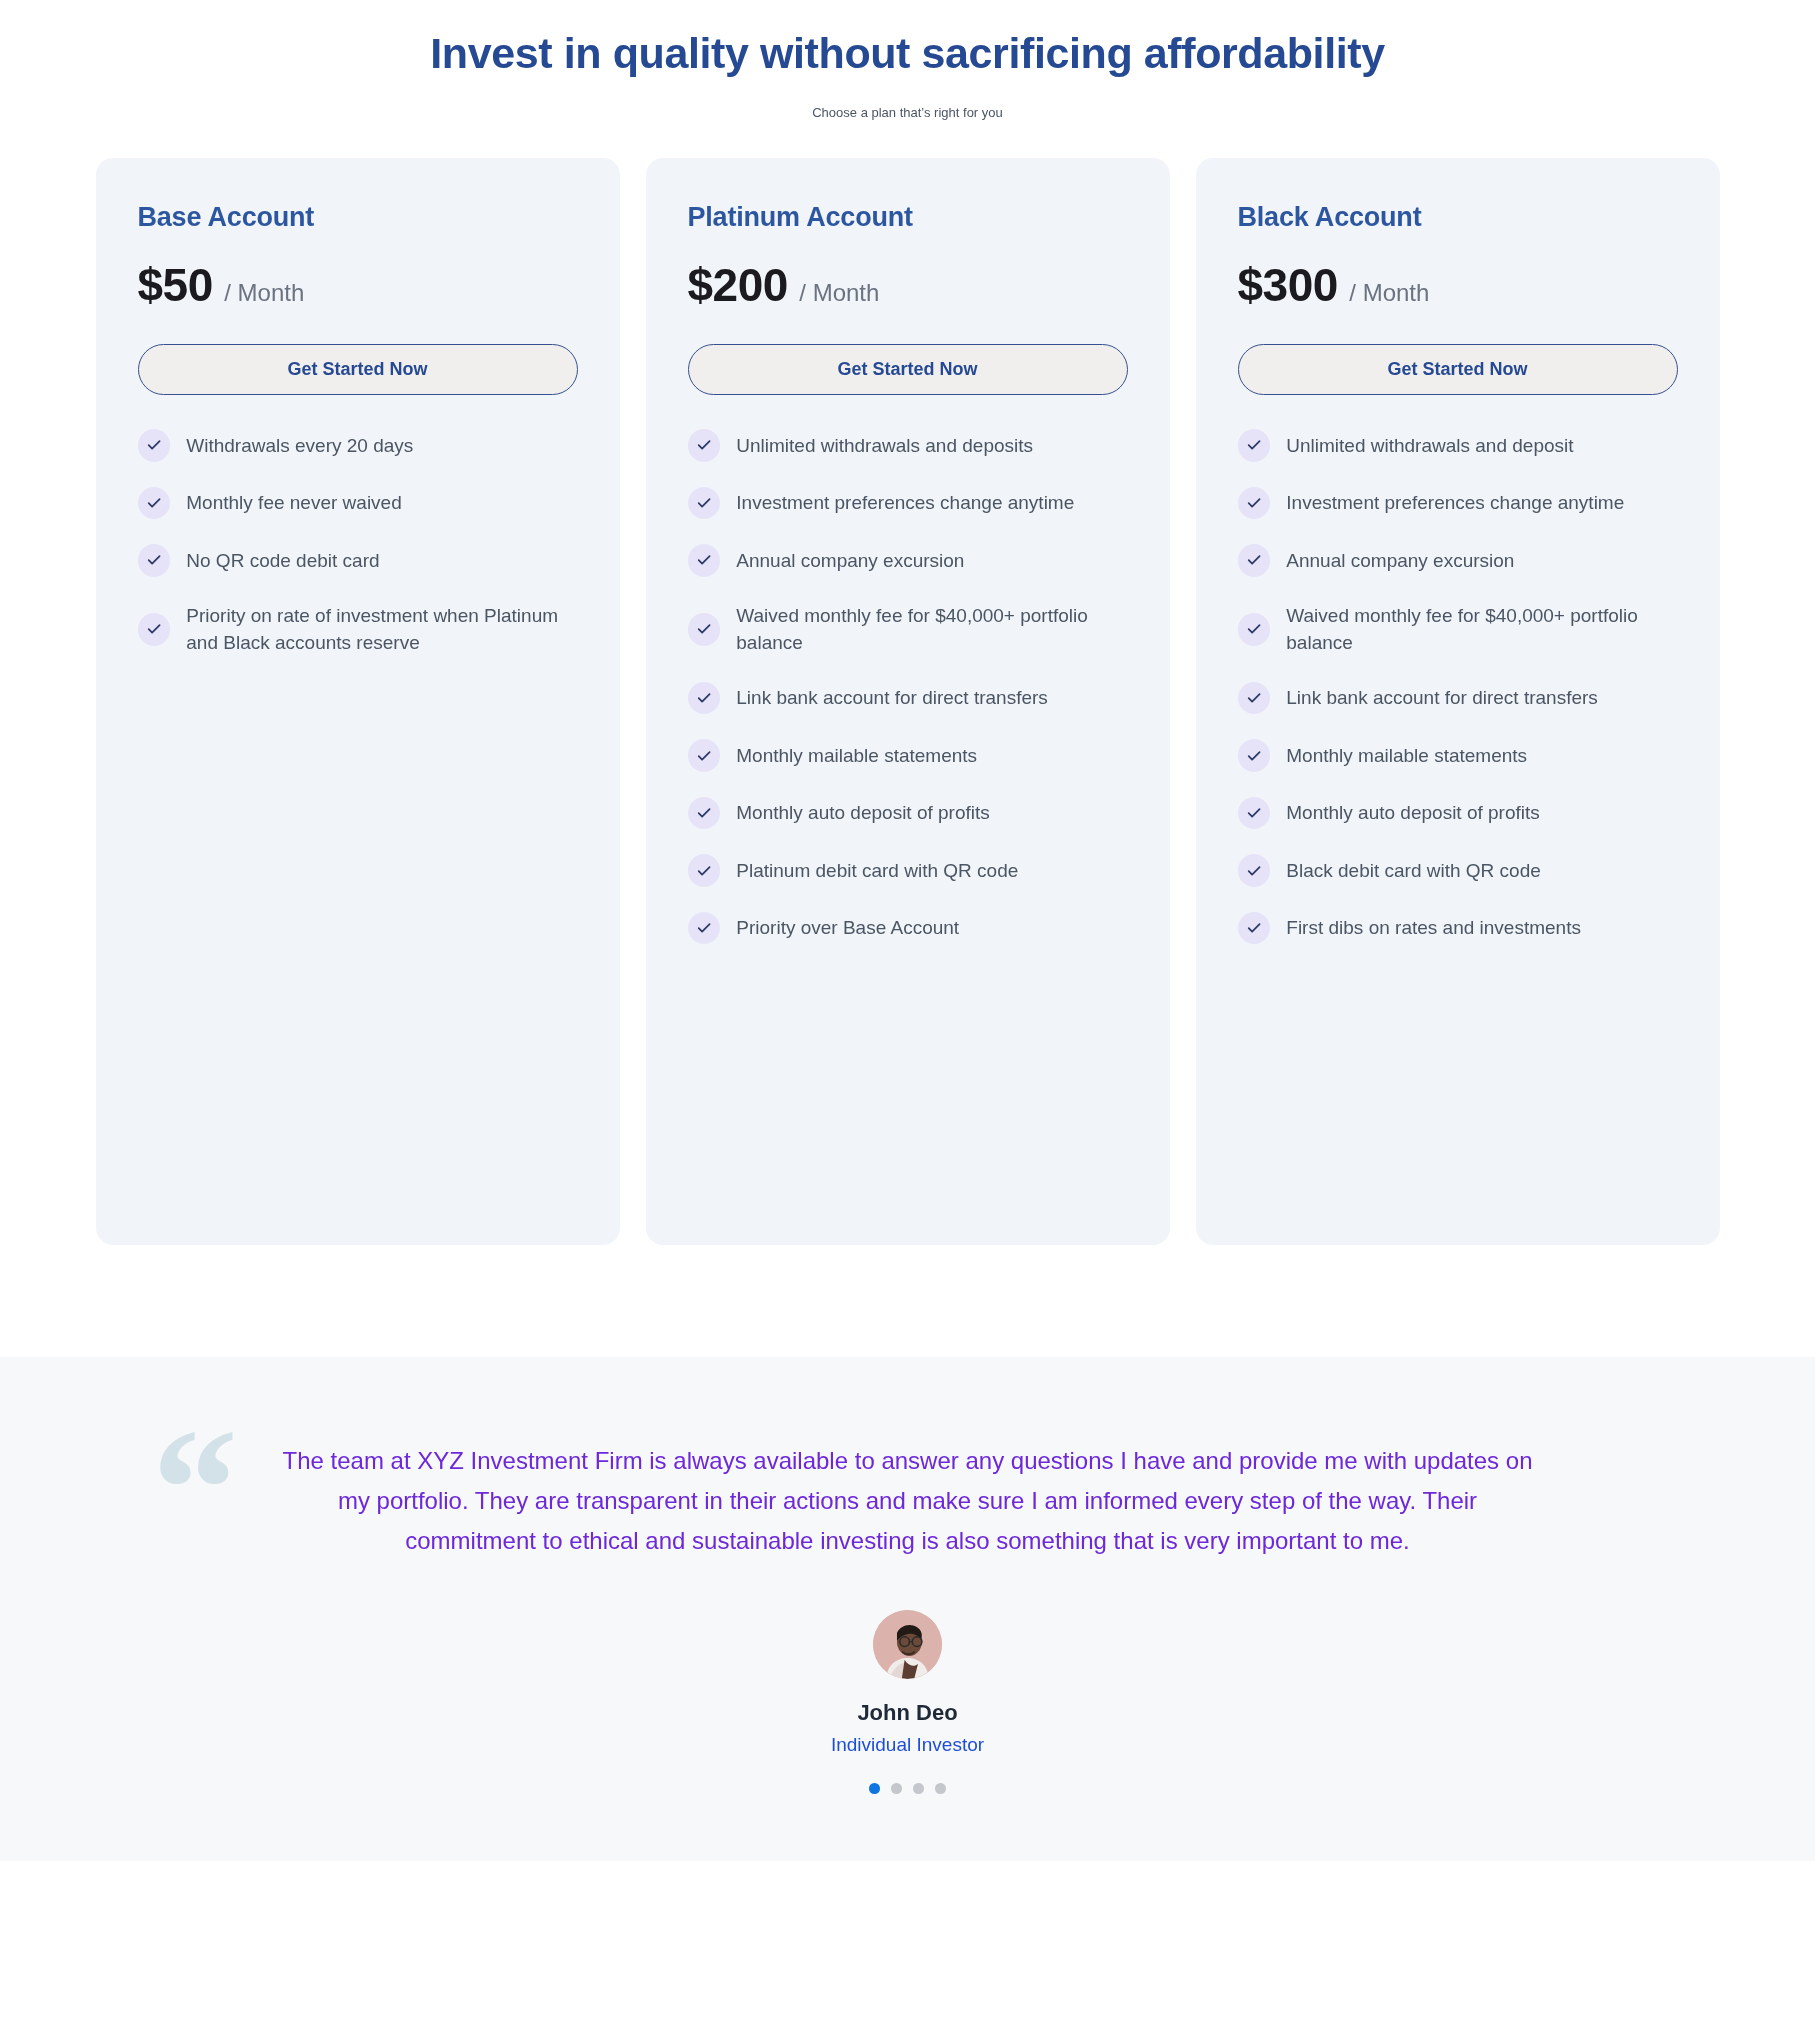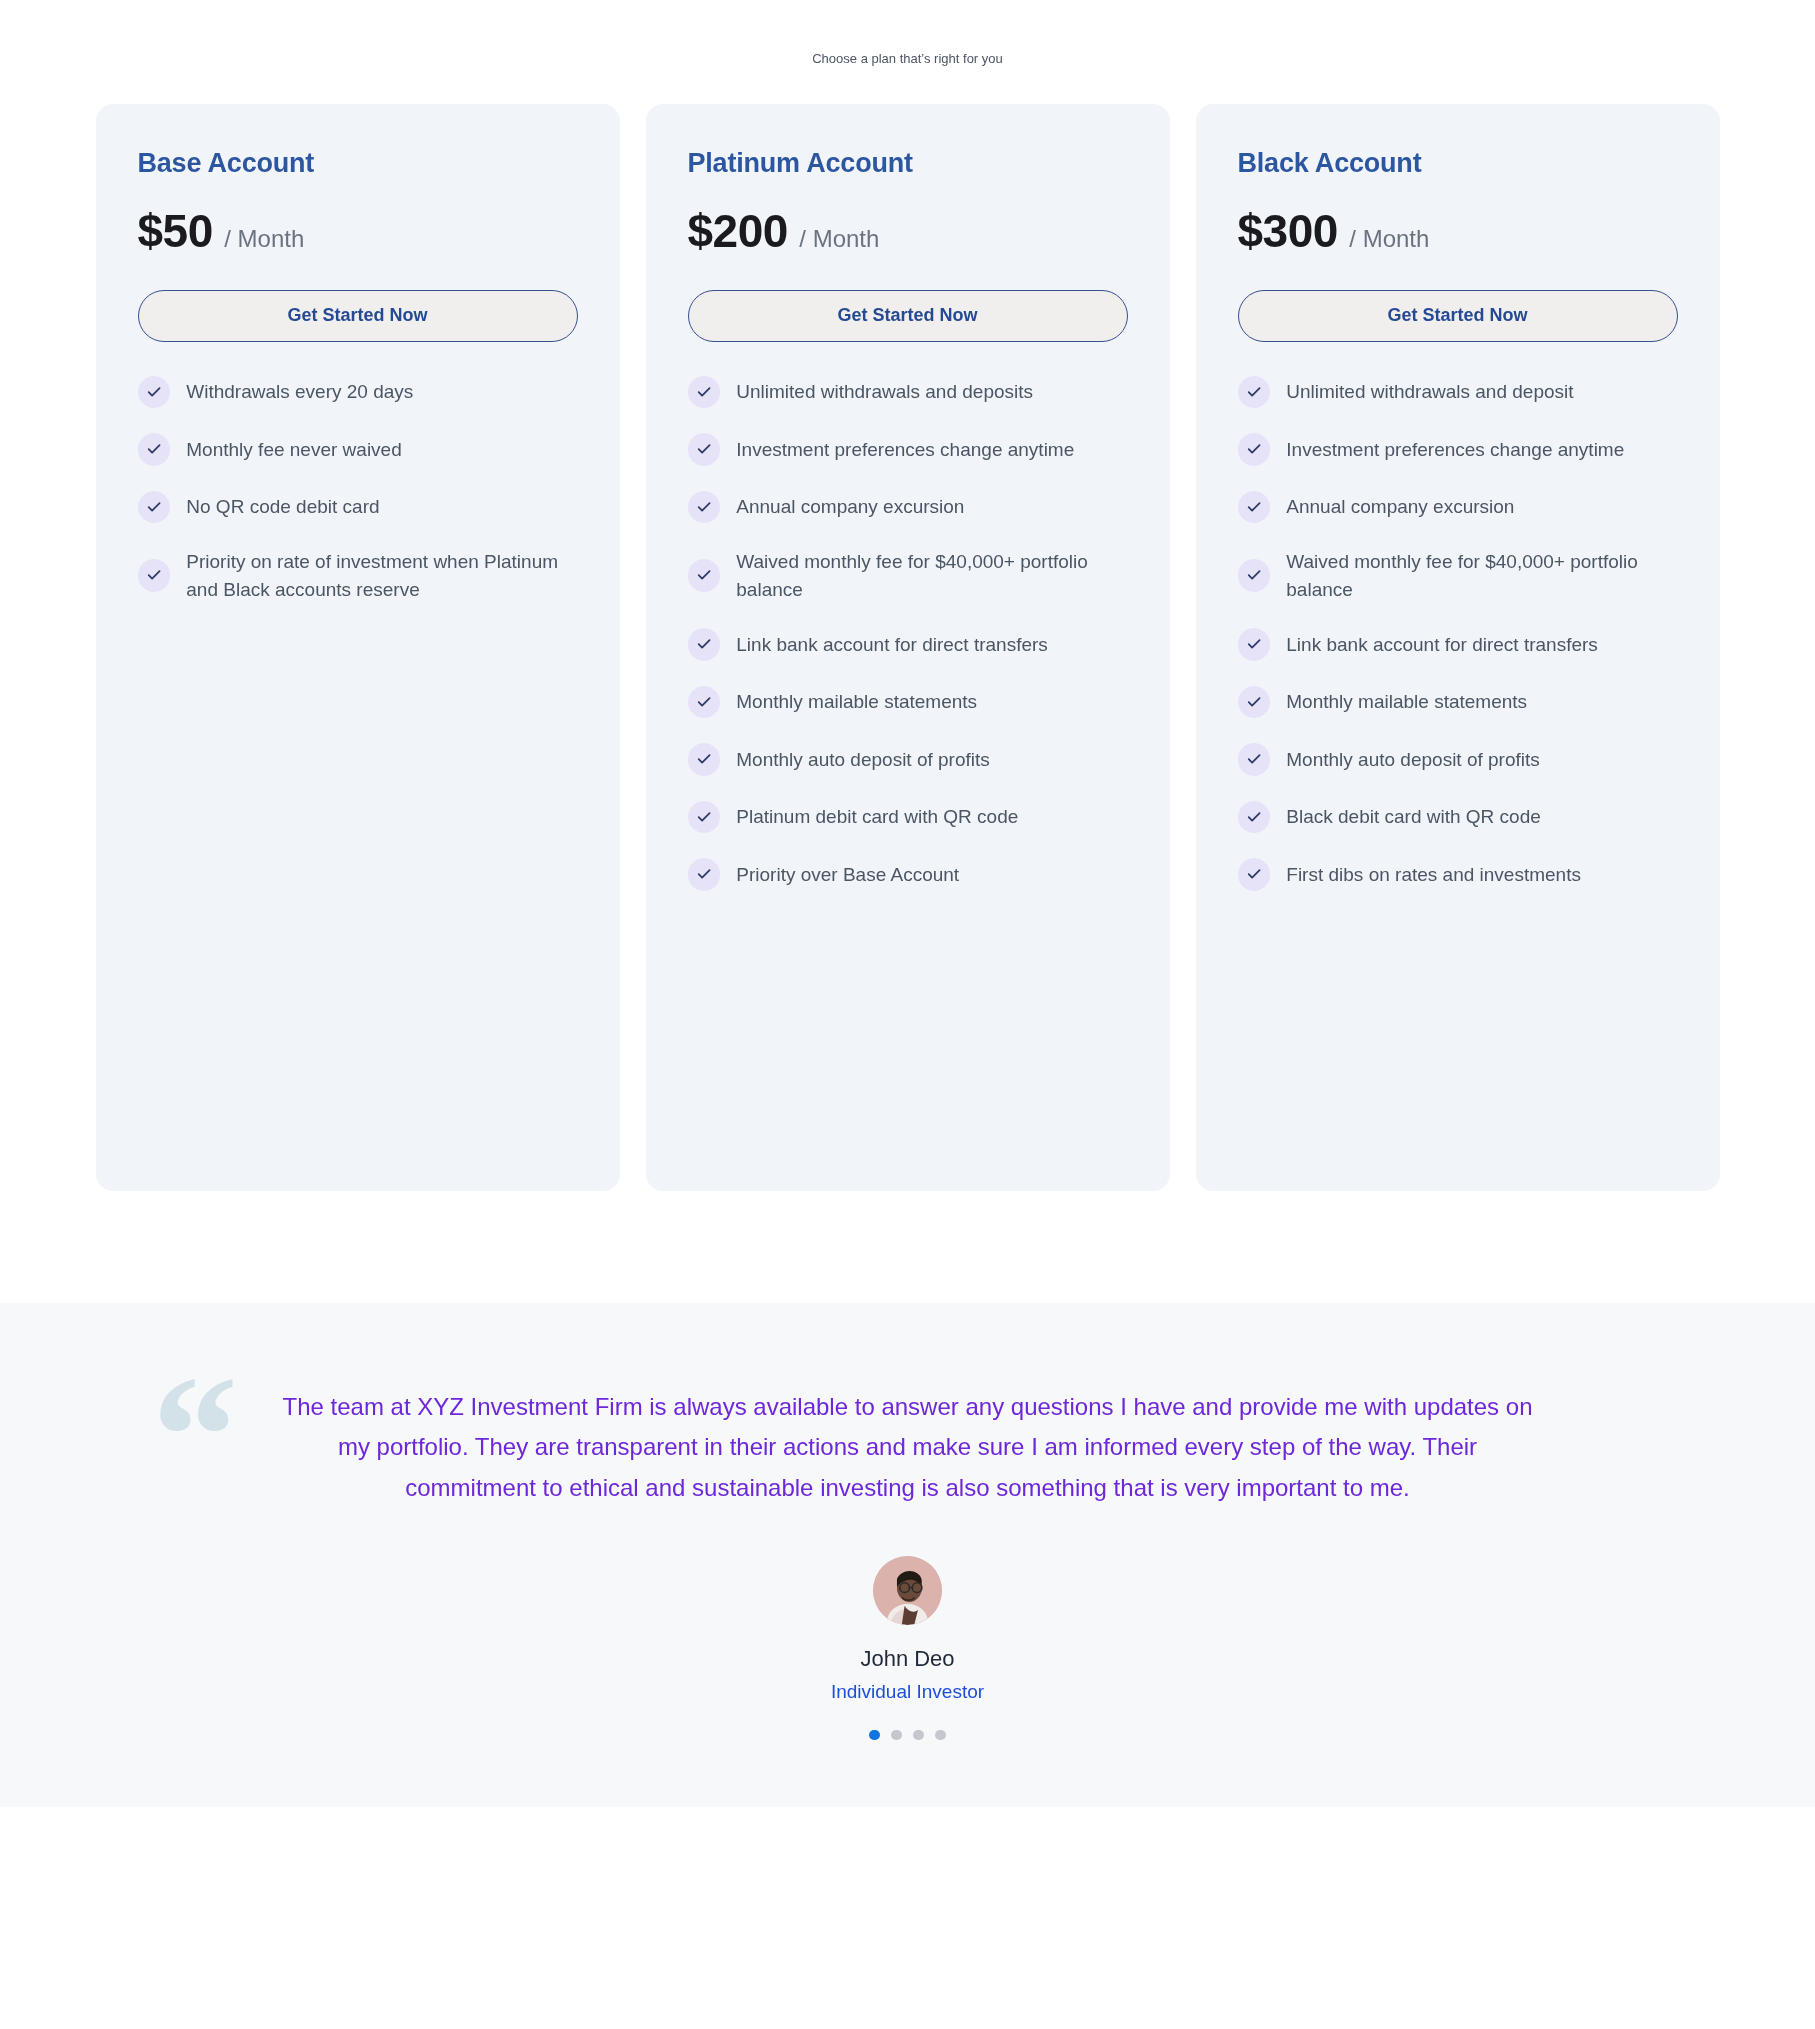--- a/index.html
+++ b/index.html
@@ -182,21 +182,21 @@
     background: #d9b3ae;
     position: relative;
   }
 
   .avatar svg { display: block; }
 
   .author-name {
     margin-top: 21px;
     font-size: 22px;
     color: #1f2937;
-    font-weight: 400;
+    font-weight: 700;
   }
 
   .author-role {
     margin-top: 8.6px;
     font-size: 19px;
     color: #1d4ed8;
     font-weight: 400;
   }
 
   .dots {
@@ -215,20 +215,21 @@
   }
 
   .dot.active { background: #0f75e0; }
 </style>
 </head>
 <body>
 
 <div class="page">
 
   <section class="pricing-section">
+    <h1 class="section-title">Invest in quality without sacrificing affordability</h1>
     <p class="section-subtitle">Choose a plan that’s right for you</p>
 
     <div class="cards">
 
       <div class="card">
         <div class="card-title">Base Account</div>
         <div class="price-row">
           <span class="price-amount">$50</span>
           <span class="price-period">/ Month</span>
         </div>

